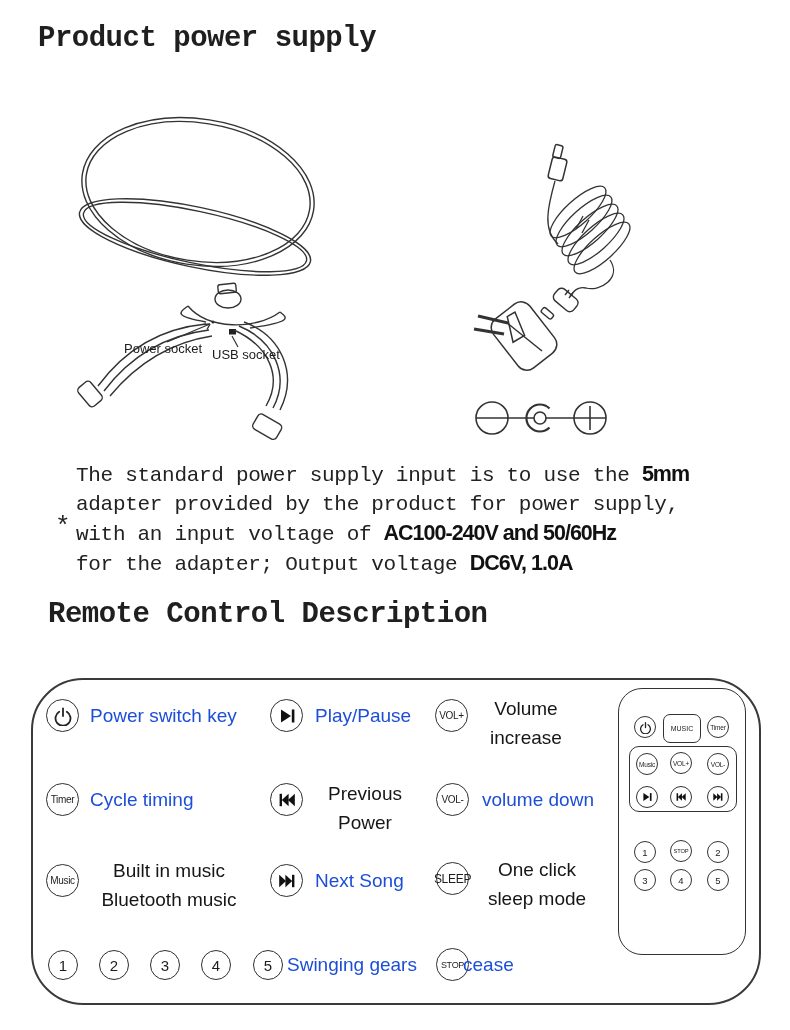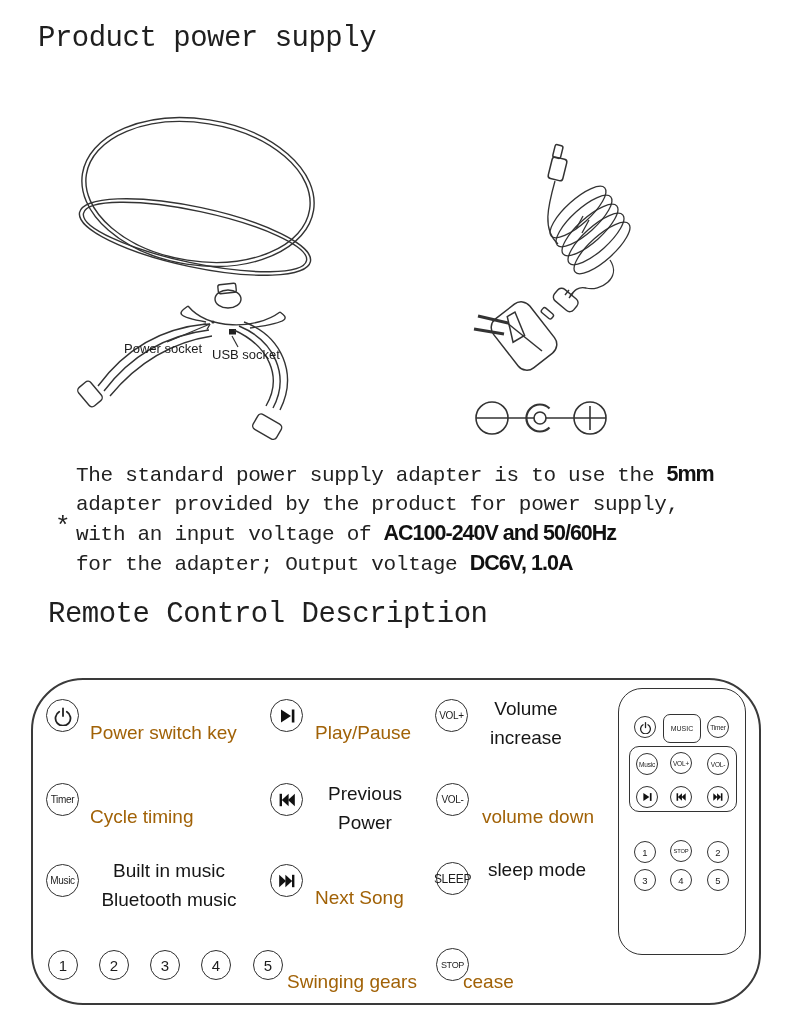--- a/index.html
+++ b/index.html
@@ -1,32 +1,32 @@
 <!DOCTYPE html>
 <html><head>
 <meta charset="utf-8">
 <style>
   html,body{margin:0;padding:0;background:#fff;}
   #page{position:relative;width:790px;height:1030px;background:#fff;overflow:hidden;
         font-family:"Liberation Sans",sans-serif;color:#2b2b2b;}
   .abs{position:absolute;}
   .mono{font-family:"Liberation Mono",monospace;color:#1f1f1f;}
-  h1.h{font-size:29px;font-weight:400;letter-spacing:-0.5px;margin:0;}
+  h1.h{font-size:29px;font-weight:700;letter-spacing:-0.5px;margin:0;}
   .note{font-size:21px;line-height:29px;letter-spacing:-0.3px;color:#222;}
   .note b{font-family:"Liberation Sans",sans-serif;font-weight:800;font-size:21.5px;letter-spacing:-1px;color:#111;}
   .note-marker{font-size:26px;color:#222;}
   .fig-label{font-size:13px;color:#1c1c1c;white-space:nowrap;}
   .legend-box{left:31px;top:678px;width:730px;height:327px;border:2px solid #3a3a3a;border-radius:52px;background:#fff;box-sizing:border-box;}
   .circle{border:1.6px solid #2f2f2f;border-radius:50%;background:#fff;box-sizing:border-box;
           display:flex;align-items:center;justify-content:center;text-align:center;}
   .ic33{width:33px;height:33px;}
   .ic30{width:30px;height:30px;font-size:15px;color:#1d1d1d;}
   .ictext{font-size:10px;color:#1d1d1d;letter-spacing:-0.3px;}
   .ictext.small{font-size:12px;}
-  .lbl{font-size:19px;color:#a16207;white-space:nowrap;transform:translateY(-50%);letter-spacing:0px;margin-top:17px;}
+  .lbl{font-size:19px;color:#1d4ed8;white-space:nowrap;transform:translateY(-50%);letter-spacing:0px;}
   .lbl2{font-size:19px;color:#161616;line-height:29px;text-align:center;width:160px;}
   .remote{left:618px;top:688px;width:128px;height:267px;border:1.6px solid #333;border-radius:24px;background:#fff;box-sizing:border-box;}
   .rc{border:1.2px solid #333;border-radius:50%;background:#fff;box-sizing:border-box;
       display:flex;align-items:center;justify-content:center;width:22px;height:22px;}
   .rc .t{font-size:6.5px;color:#222;letter-spacing:-0.2px;}
   .rc .n{font-size:9.5px;color:#222;}
   .rgroup{left:10px;top:57px;width:108px;height:66px;border:1.3px solid #333;border-radius:10px;box-sizing:border-box;}
   .rtab{left:44px;top:25px;width:38px;height:29px;border:1.3px solid #333;border-radius:7px;box-sizing:border-box;
         display:flex;align-items:center;justify-content:center;font-size:7px;color:#222;background:#fff;}
   svg{display:block;}
@@ -109,21 +109,21 @@
       <circle cx="140" cy="298" r="16"></circle>
       <path d="M 26 298 L 156 298"></path>
       <path d="M 140 286 L 140 310"></path>
       <circle cx="90" cy="298" r="6" fill="#fff"></circle>
       <path d="M 99.5 288.5 A 13.5 13.5 0 1 0 99.5 307.5" stroke-width="2.2"></path>
     </g>
   </svg>
 
   <span class="abs note-marker mono" style="left:55px;top:512px;">*</span>
   <div class="abs note mono" style="left:76px;top:460px;width:660px;">
-    <div><span>The standard power supply adapter is to use the </span><b>5mm</b></div>
+    <div><span>The standard power supply input is to use the </span><b>5mm</b></div>
     <div><span>adapter provided by the product for power supply,</span></div>
     <div><span>with an input voltage of </span><b>AC100-240V and 50/60Hz</b></div>
     <div><span>for the adapter; Output voltage </span><b>DC6V, 1.0A</b></div>
   </div>
 
   <h1 class="h mono abs" style="left:48px;top:598px;">Remote Control Description</h1>
 
   <div class="abs legend-box"></div>
 
   <div class="abs circle ic33" style="left:46px;top:699px;">
@@ -186,20 +186,21 @@
         <polygon points="9,10 2.2,3.8 2.2,16.2"></polygon>
       <rect x="15" y="3.8" width="2.4" height="12.4"></rect>
     </svg>
   </div>
   <span class="abs lbl" style="left:315px;top:881px;">Next Song</span>
 
   <div class="abs circle ic33" style="left:436px;top:862px;">
     <span class="ictext small">SLEEP</span>
   </div>
   <div class="abs lbl2" style="left:457px;top:855px;">
+    <div>One click</div>
       <div>sleep mode</div>
   </div>
 
   <div class="abs circle ic30" style="left:48px;top:950px;">
       <span>1</span>
     </div>
   <div class="abs circle ic30" style="left:99px;top:950px;">
       <span>2</span>
     </div>
   <div class="abs circle ic30" style="left:150px;top:950px;">

